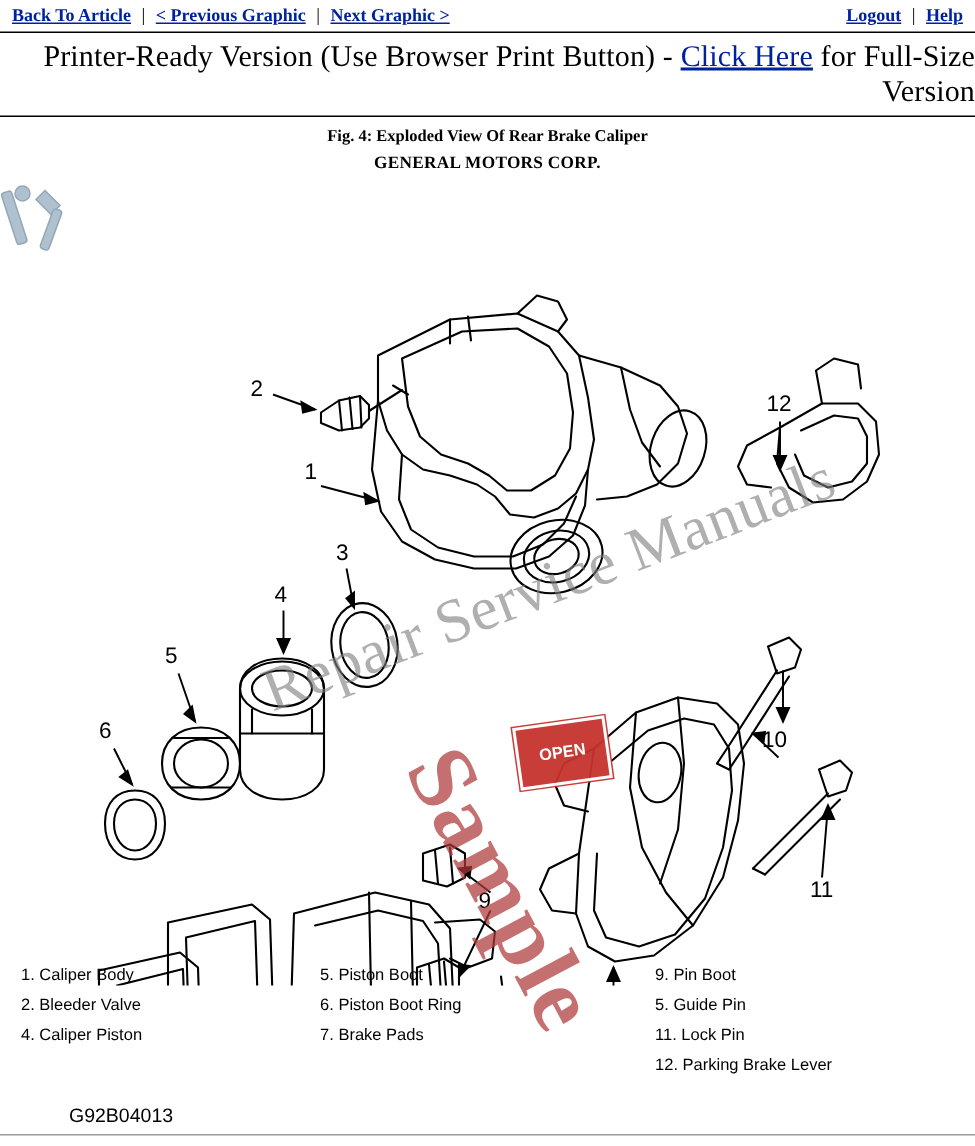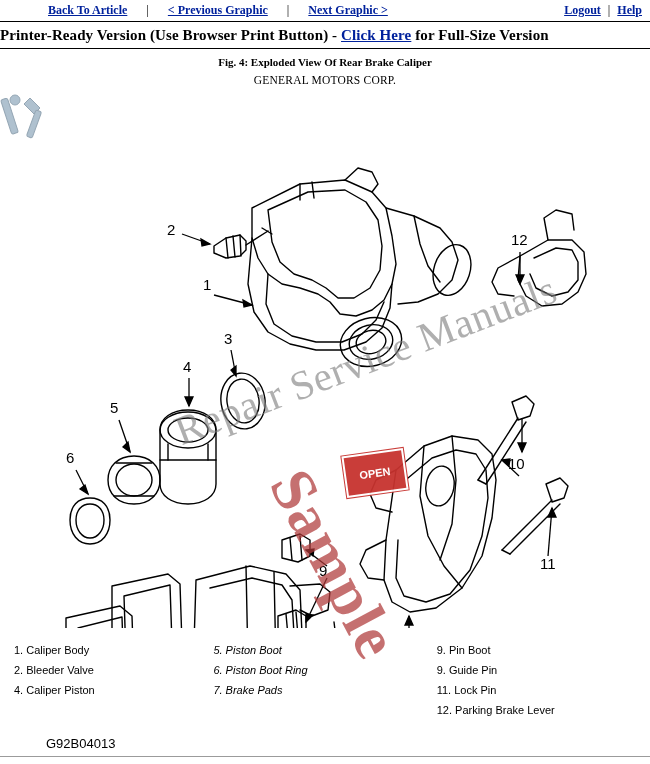--- a/index.html
+++ b/index.html
@@ -23,23 +23,22 @@
     display: flex;
     align-items: center;
     padding: 0 8px;
     box-sizing: border-box;
     font-family: "Liberation Serif", serif;
     font-size: 12.5px;
   }
   .topnav .left {
     display: flex;
     align-items: center;
-    gap: 12px;
+    gap: 0;
     flex: 1 1 auto;
-    margin-left: 40px;
   }
   .topnav .right {
     display: flex;
     align-items: center;
     gap: 0;
   }
   .navlink {
     color: #00219c;
     text-decoration: underline;
     cursor: pointer;
@@ -47,43 +46,43 @@
     font-weight: bold;
     font-size: 12px;
   }
   .sep {
     padding: 0 7px;
     color: #000;
   }
 
   
   .printer-bar {
-    text-align: left;
-    font-weight: bold;
-    font-size: 15px;
+    text-align: right;
+    font-weight: normal;
+    font-size: 20px;
     padding: 5px 0 4px 0;
     border-bottom: 1px solid #000;
     letter-spacing: 0.1px;
   }
   .printer-bar a {
     color: #00219c;
     text-decoration: underline;
     cursor: pointer;
   }
 
   
   .fig-caption {
     text-align: center;
     font-weight: bold;
     font-size: 11px;
     padding-top: 7px;
   }
   .fig-corp {
     text-align: center;
-    font-weight: normal;
+    font-weight: bold;
     font-size: 11.5px;
     padding-top: 6px;
     letter-spacing: 0.2px;
   }
 
   
   .illus {
     position: relative;
     width: 650px;
     height: 540px;
@@ -163,21 +162,21 @@
     font-size: 11px;
     line-height: 20px;
   }
   .legend-col {
     padding: 0 14px;
   }
   .legend-col div {
     white-space: nowrap;
   }
   .legend-col.col1 { width: 172px; }
-  .legend-col.col2 { width: 196px; font-style: italic; }
+  .legend-col.col2 { width: 196px; }
   .legend-col.col3 { width: 200px; }
 
   
   .footer-code {
     position: absolute;
     left: 46px;
     top: 736px;
     font-family: "Liberation Sans", sans-serif;
     font-size: 13px;
   }
@@ -399,20 +398,20 @@
     <div>2. Bleeder Valve</div>
     <div>4. Caliper Piston</div>
   </div>
   <div class="legend-col col2">
     <div>5. Piston Boot</div>
     <div>6. Piston Boot Ring</div>
     <div>7. Brake Pads</div>
   </div>
   <div class="legend-col col3">
     <div>9. Pin Boot</div>
-    <div>9. Guide Pin</div>
+    <div>5. Guide Pin</div>
     <div>11. Lock Pin</div>
     <div>12. Parking Brake Lever</div>
   </div>
 </div>
 
 <div class="footer-code">G92B04013</div>
 <div class="footer-rule"></div>
 
 </body></html>

